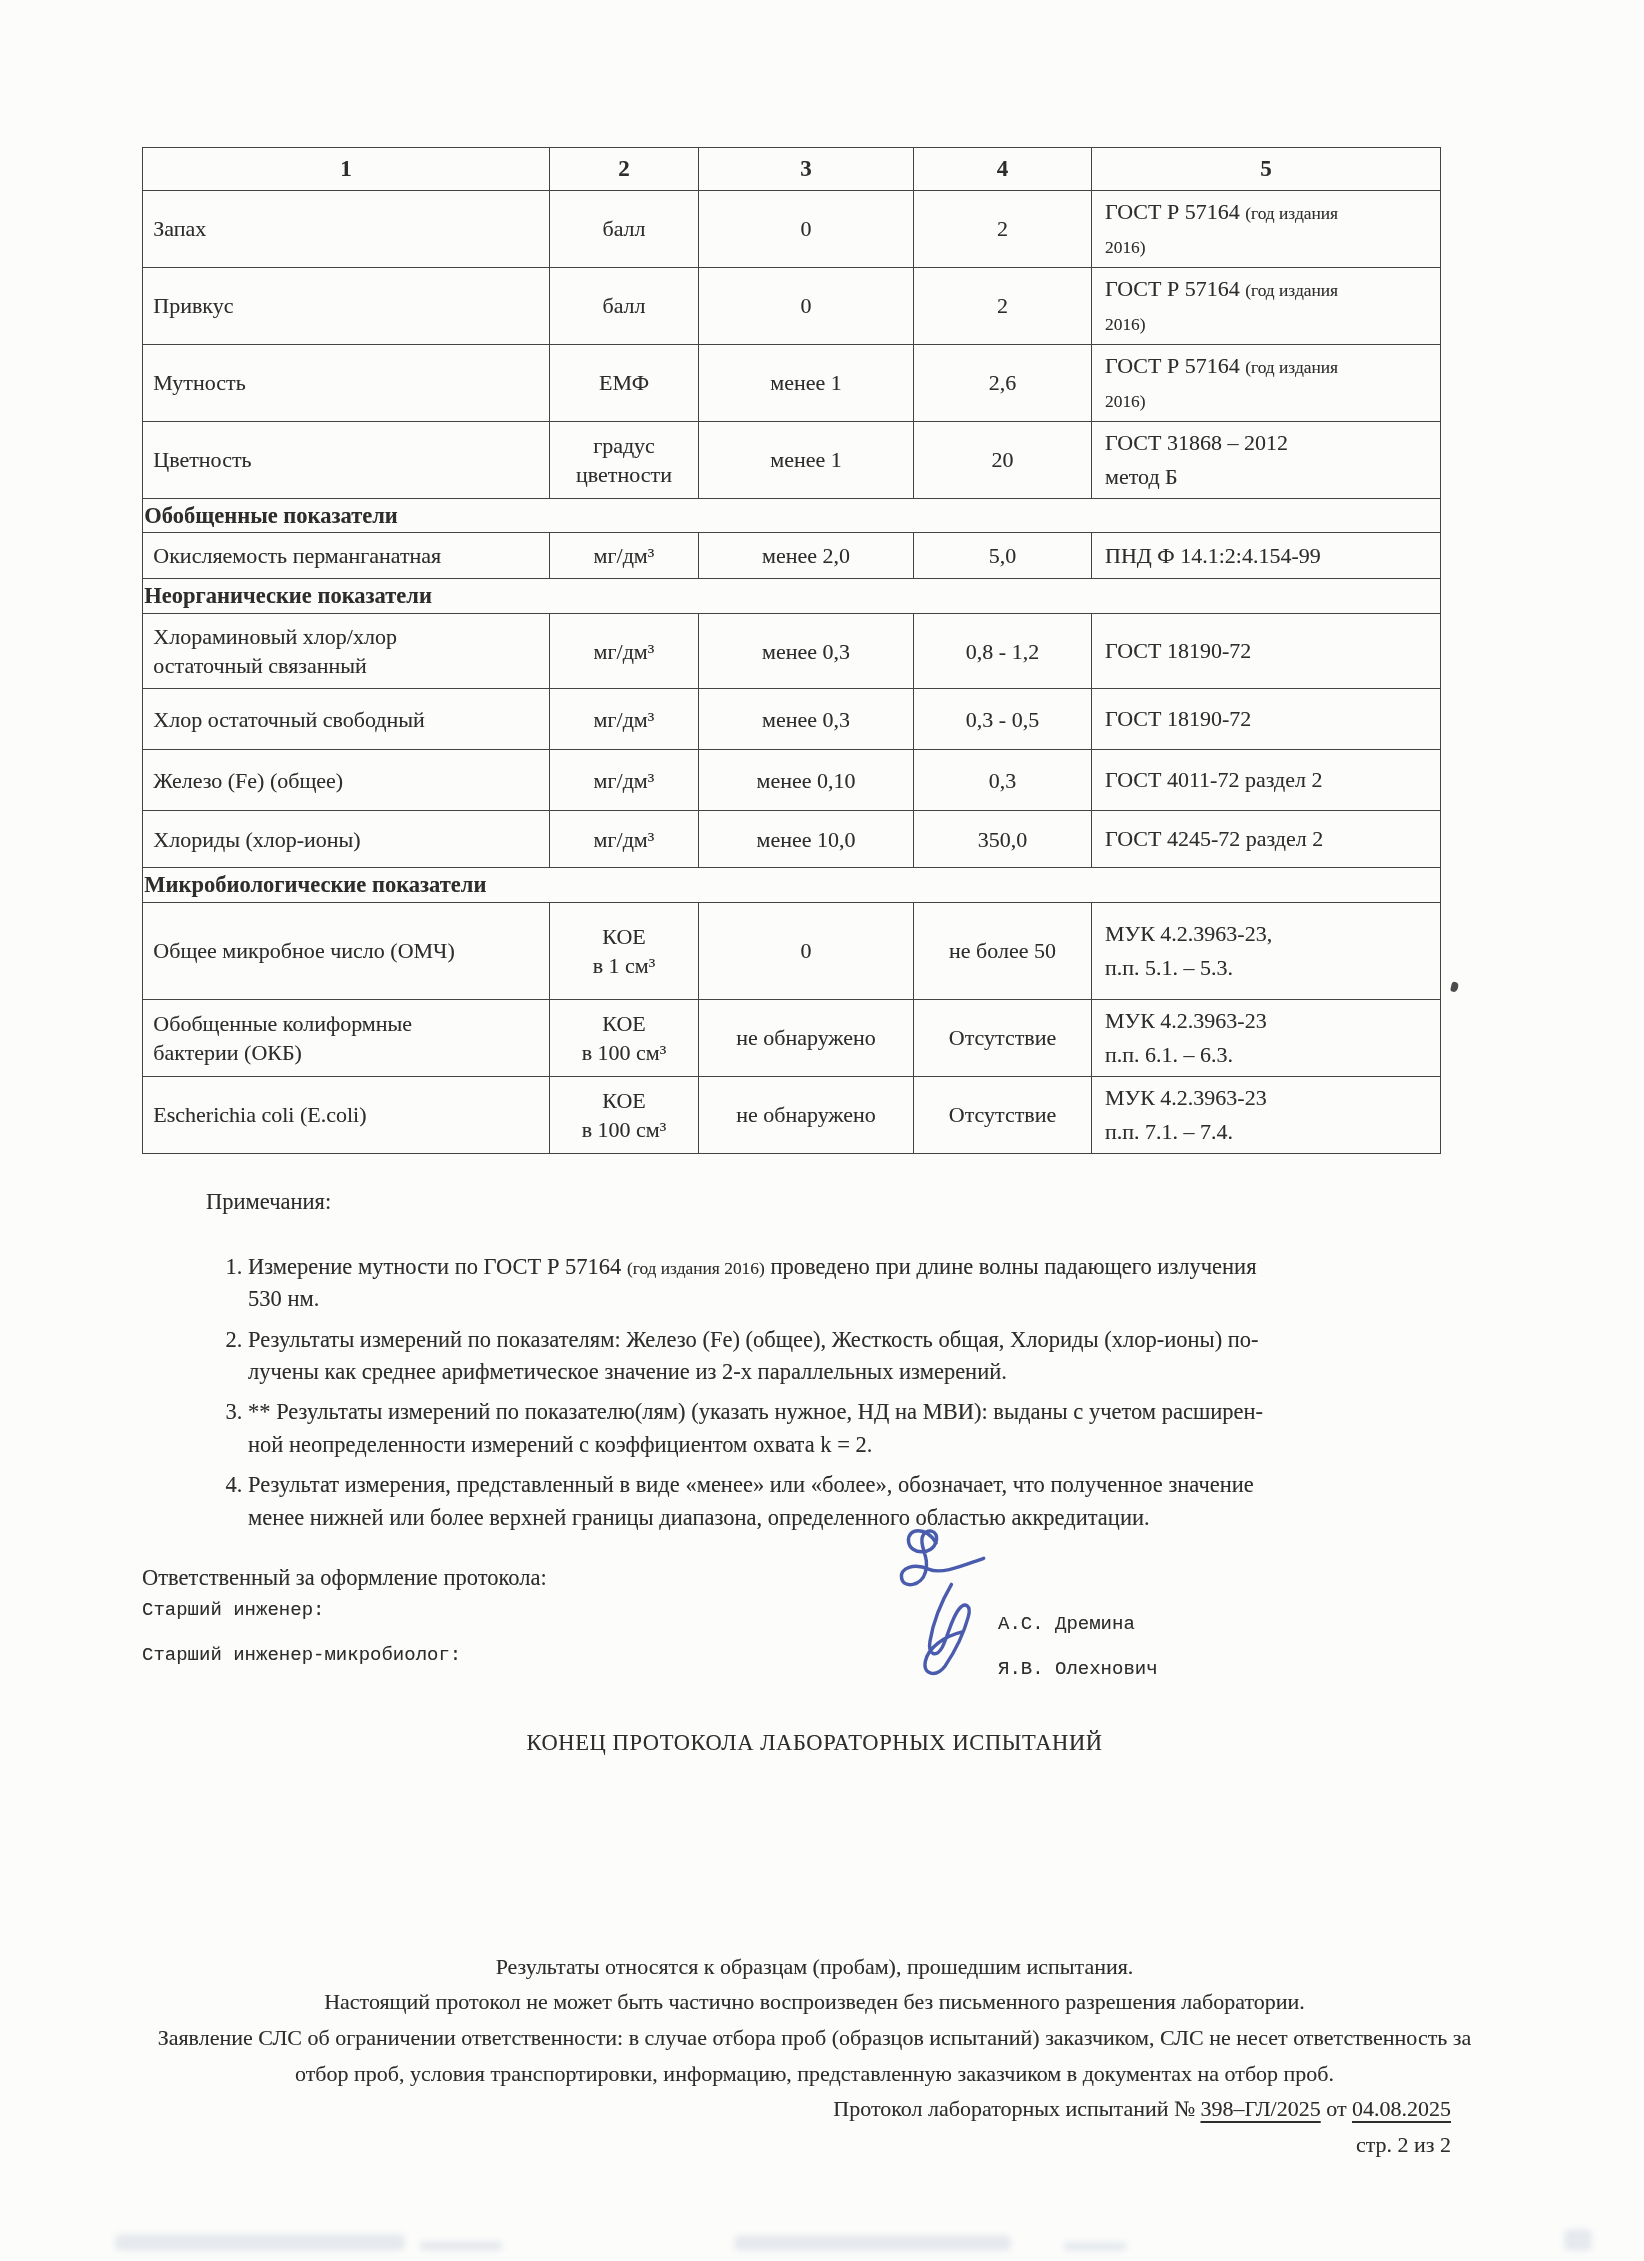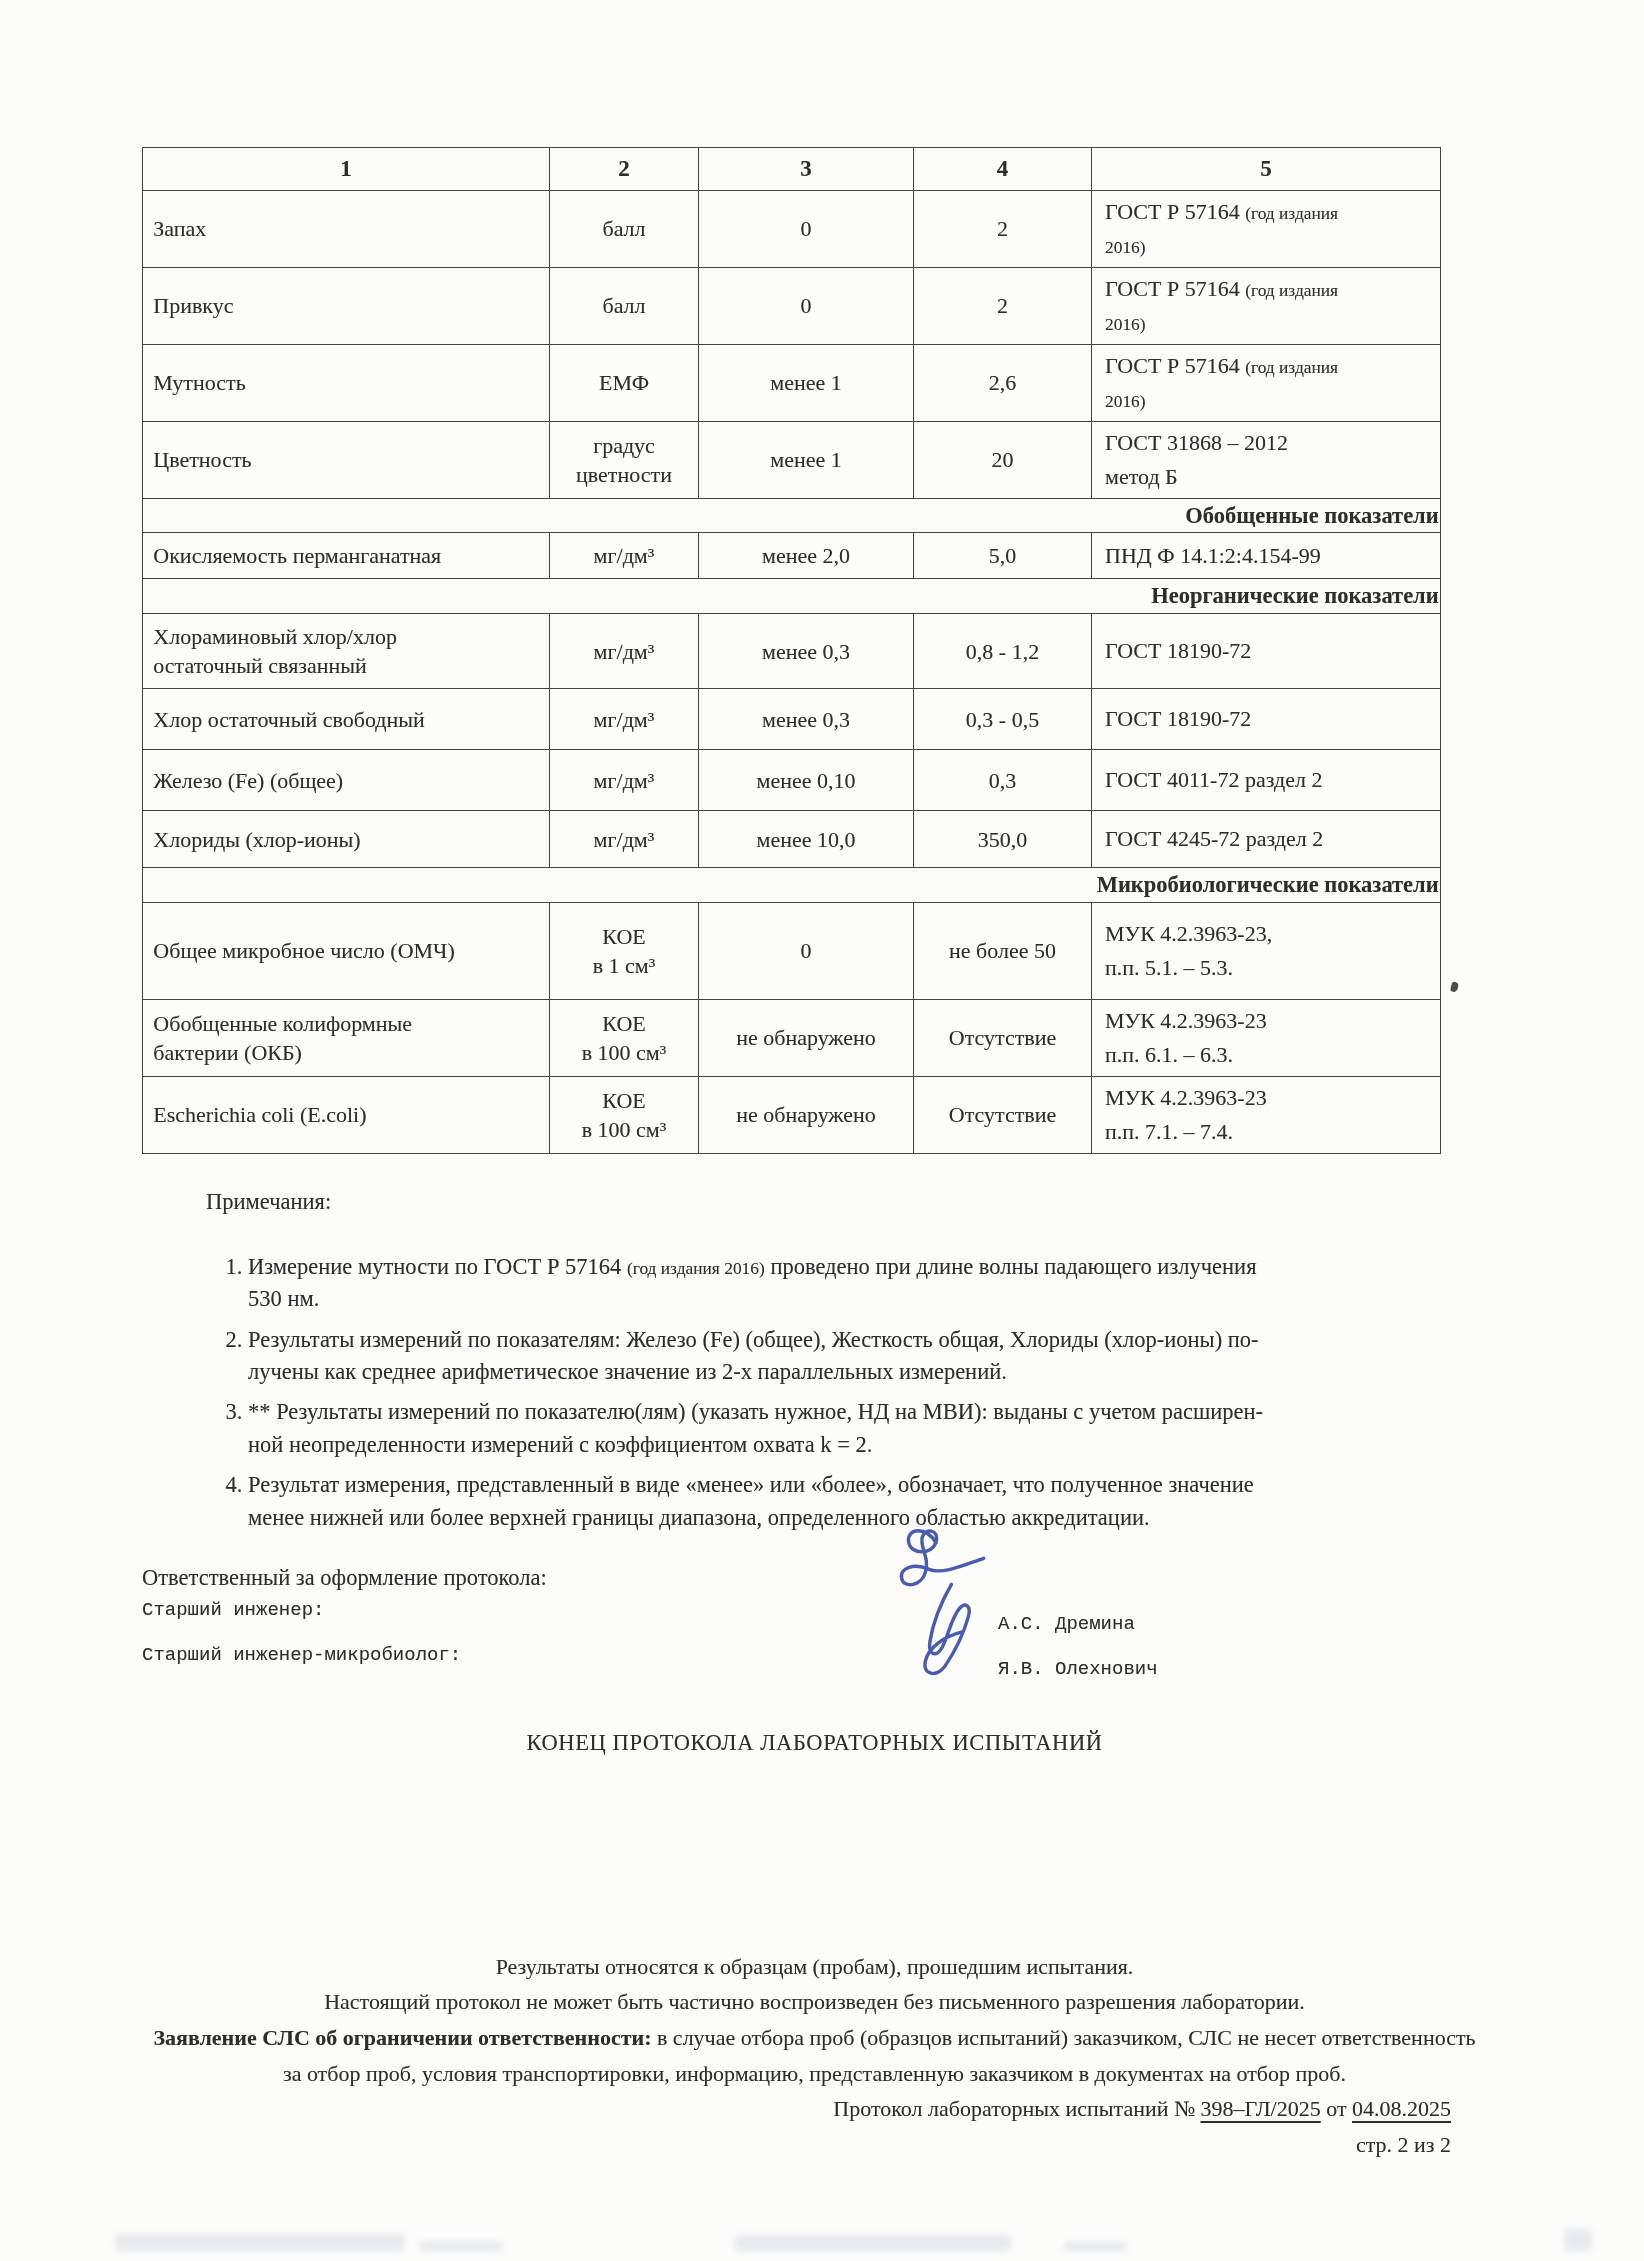--- a/index.html
+++ b/index.html
@@ -12,40 +12,40 @@
 
   
   table.results{border-collapse:collapse;table-layout:fixed;width:1299px;border:1.9px solid #3d3b38;}
   table.results td, table.results th{border:1.3px solid #45433f;overflow:hidden;}
   th.hnum{font-size:23px;font-weight:bold;text-align:center;height:40px;}
   td{font-size:22px;line-height:1.32;padding:3.9px 9px;vertical-align:middle;}
   td.c1{text-align:left;white-space:pre-line;padding-left:10.3px;}
   td.c2,td.c3,td.c4{text-align:center;white-space:pre-line;}
   td.c5{text-align:left;white-space:pre-line;padding-left:13px;line-height:1.55;}
   .small{font-size:17.4px;}
-  tr.section td{font-weight:bold;text-align:right;font-size:22.5px;height:31px;padding:1.3px;}
+  tr.section td{font-weight:bold;text-align:left;font-size:22.5px;height:31px;padding:1.3px;}
 
   
   .notes-title{margin:35px 0 0 64px;font-size:22.5px;}
   ol.notes{margin:36px 0 0 61px;padding-left:45px;width:1243px;}
   ol.notes li{font-size:22.5px;line-height:1.45;margin-bottom:7.7px;white-space:pre-line;}
 
   
   .responsible{margin-top:30px;font-size:22.5px;}
   .signer-row{position:relative;margin-top:8px;height:37px;font-size:19px;font-family:Liberation Mono, monospace;}
   .signer-row:first-of-type{margin-top:31px;}
   .signer-name{position:absolute;left:856px;top:14px;}
   .signature-svg{position:absolute;left:890px;top:1520px;}
 
   .end-line{margin-top:49px;text-align:center;font-size:22.5px;letter-spacing:0.6px;}
 
   
   .footer{margin-top:193px;font-size:22px;line-height:1.62;}
   .footer .center{text-align:center;}
-  .footer .bold{font-weight:bold;}
+  .footer .bold{font-weight:normal;}
   .footer .rightish{text-align:right;padding-right:36px;}
   .u{text-decoration:underline;text-underline-offset:4.5px;}
 
   
   .ink-dot{position:absolute;left:1451px;top:982px;width:7px;height:10.3px;background:#2b2b2b;
            border-radius:45% 55% 60% 40%;transform:rotate(14deg);opacity:.85;}
   .noise{position:absolute;background:#9aa8bd;opacity:.22;filter:blur(3.2px);border-radius:5.2px;}
   .n1{left:115px;top:2234px;width:290px;height:17px;}
   .n2{left:419px;top:2241px;width:84px;height:10.3px;}
   .n3{left:734px;top:2235px;width:277px;height:15.5px;}

